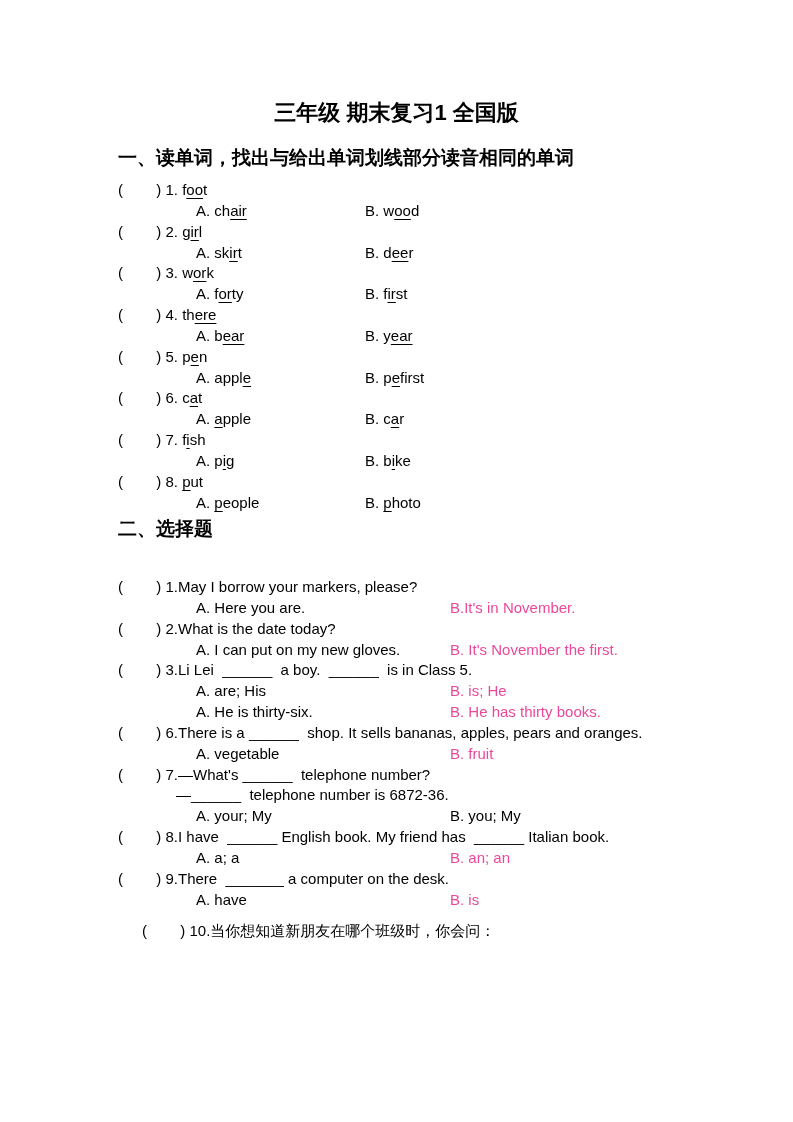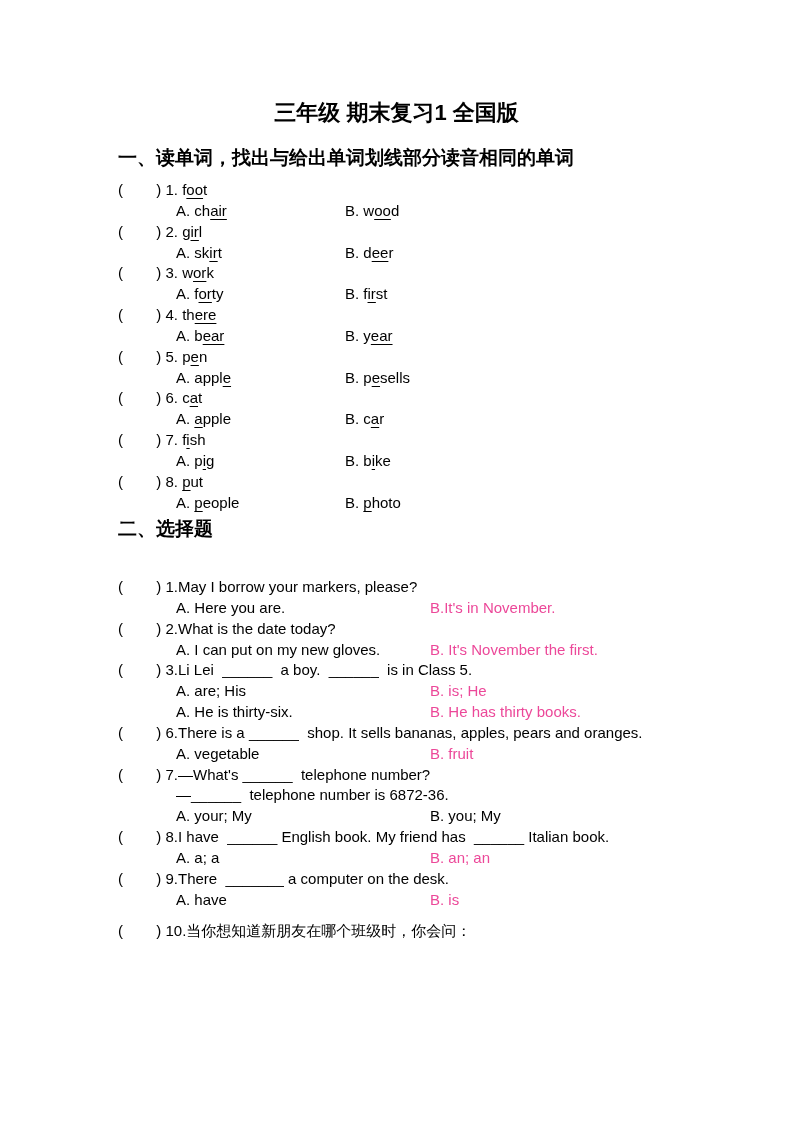--- a/index.html
+++ b/index.html
@@ -28,30 +28,30 @@
   .qlist{position:absolute;left:118px;}
   #s1-list{top:180px;}
   #s2-list{top:577px;}
   .line{
     white-space:pre;
     line-height:20.85px;
     height:20.85px;
   }
   .opt-line{margin-left:58px;}
   .stem2-line{margin-left:58px;}
-  .opt-a{display:inline-block;}
+  .opt-a{display:inline-block;margin-left:20px;}
   #s1-list .opt-a{min-width:169px;}
   #s2-list .opt-a{min-width:254px;}
   .u{
     text-decoration:underline;
     text-decoration-thickness:1.4px;
     text-underline-offset:3px;
   }
   .muted{color:#ec4899;}
-  .extra-gap{margin-top:10px;}
+  .extra-gap{margin-top:10px;margin-left:24px;}
 </style>
 </head>
 <body>
 
 <div class="page">
   <div class="doc-title">三年级 期末复习1 全国版</div>
 
   <div class="sec-heading" id="s1-heading">一、读单词，找出与给出单词划线部分读音相同的单词</div>
   <div class="qlist" id="s1-list">
       <div>
@@ -65,21 +65,21 @@
       <div>
         <div class="line"><span>(        ) 3. </span><span><span>w</span><span class="u">or</span><span>k</span></span></div>
         <div class="line opt-line"><span class="opt-a"><span>A. f</span><span class="u">or</span><span>ty</span></span><span class="opt-b"><span>B. f</span><span class="u">ir</span><span>st</span></span></div>
       </div>
       <div>
         <div class="line"><span>(        ) 4. </span><span><span>th</span><span class="u">ere</span></span></div>
         <div class="line opt-line"><span class="opt-a"><span>A. b</span><span class="u">ear</span></span><span class="opt-b"><span>B. y</span><span class="u">ear</span></span></div>
       </div>
       <div>
         <div class="line"><span>(        ) 5. </span><span><span>p</span><span class="u">e</span><span>n</span></span></div>
-        <div class="line opt-line"><span class="opt-a"><span>A. appl</span><span class="u">e</span></span><span class="opt-b"><span>B. p</span><span class="u">e</span><span>sells</span></span></div>
+        <div class="line opt-line"><span class="opt-a"><span>A. appl</span><span class="u">e</span></span><span class="opt-b"><span>B. p</span><span class="u">e</span><span>first</span></span></div>
       </div>
       <div>
         <div class="line"><span>(        ) 6. </span><span><span>c</span><span class="u">a</span><span>t</span></span></div>
         <div class="line opt-line"><span class="opt-a"><span>A. </span><span class="u">a</span><span>pple</span></span><span class="opt-b"><span>B. c</span><span class="u">a</span><span>r</span></span></div>
       </div>
       <div>
         <div class="line"><span>(        ) 7. </span><span><span>f</span><span class="u">i</span><span>sh</span></span></div>
         <div class="line opt-line"><span class="opt-a"><span>A. p</span><span class="u">i</span><span>g</span></span><span class="opt-b"><span>B. b</span><span class="u">i</span><span>ke</span></span></div>
       </div>
       <div>

